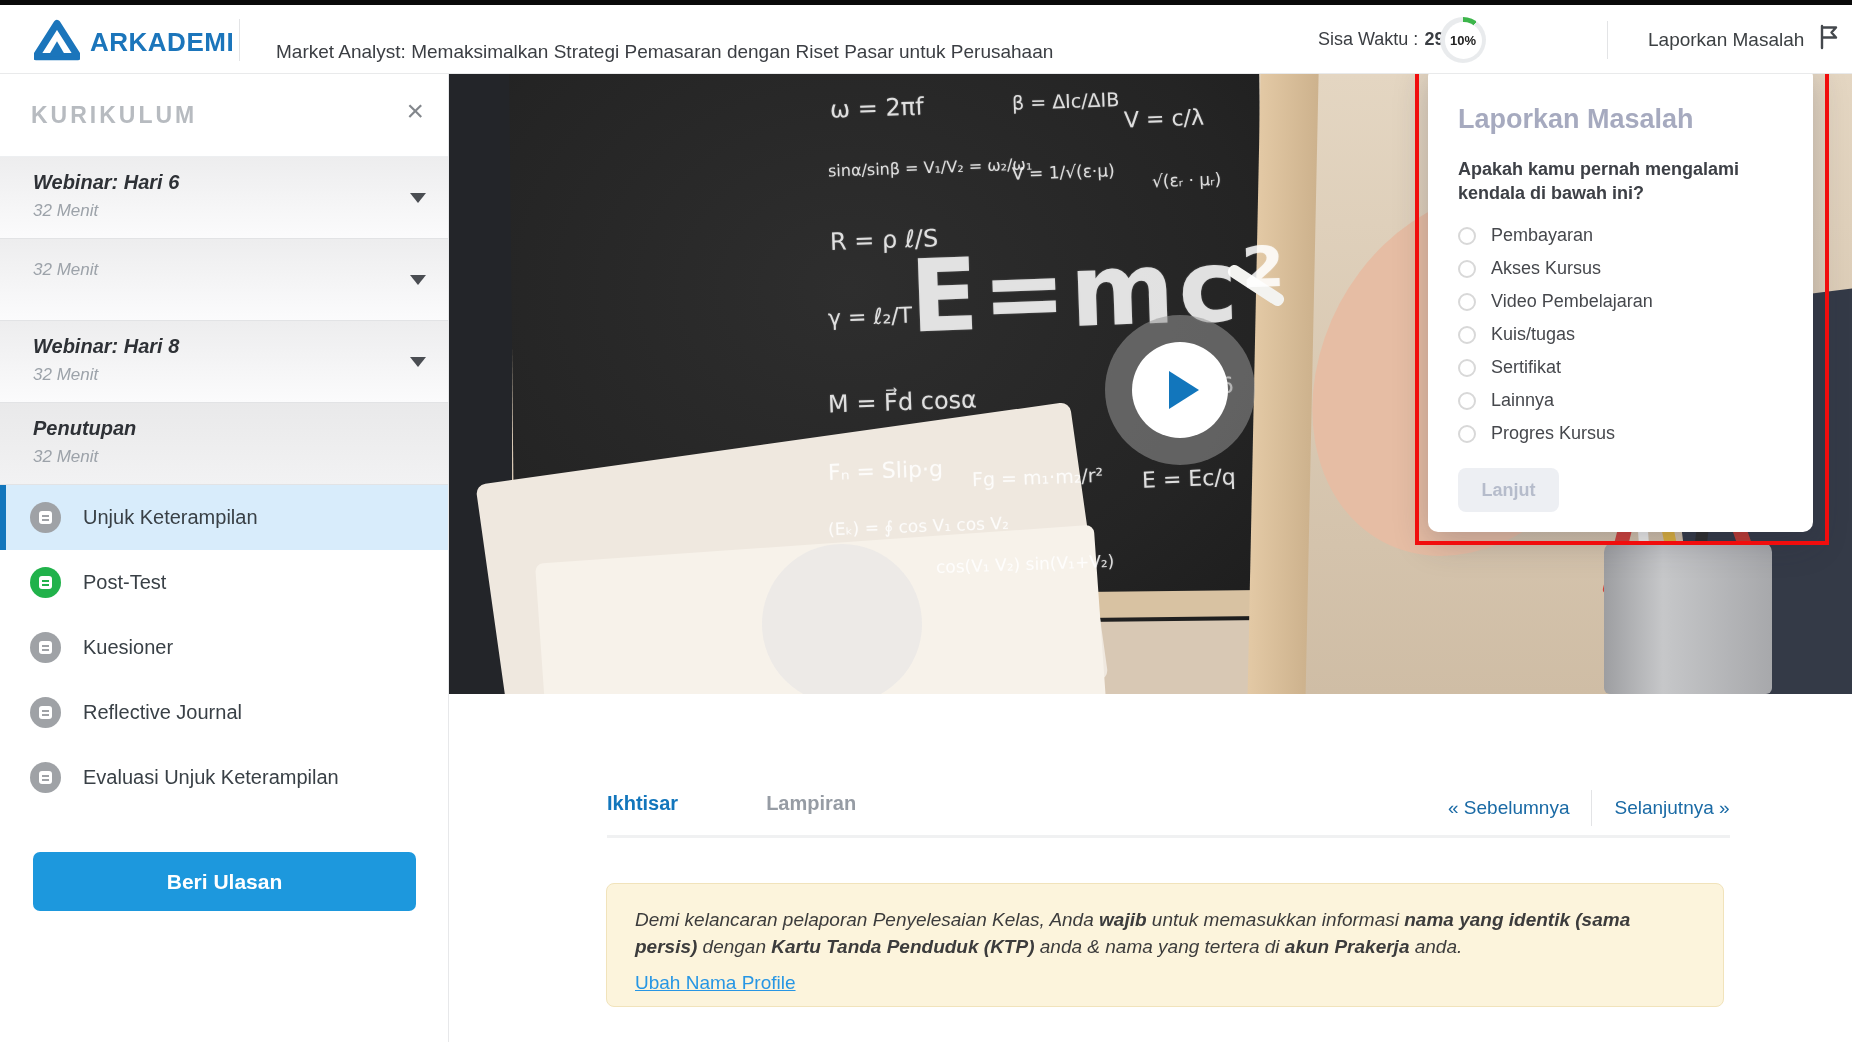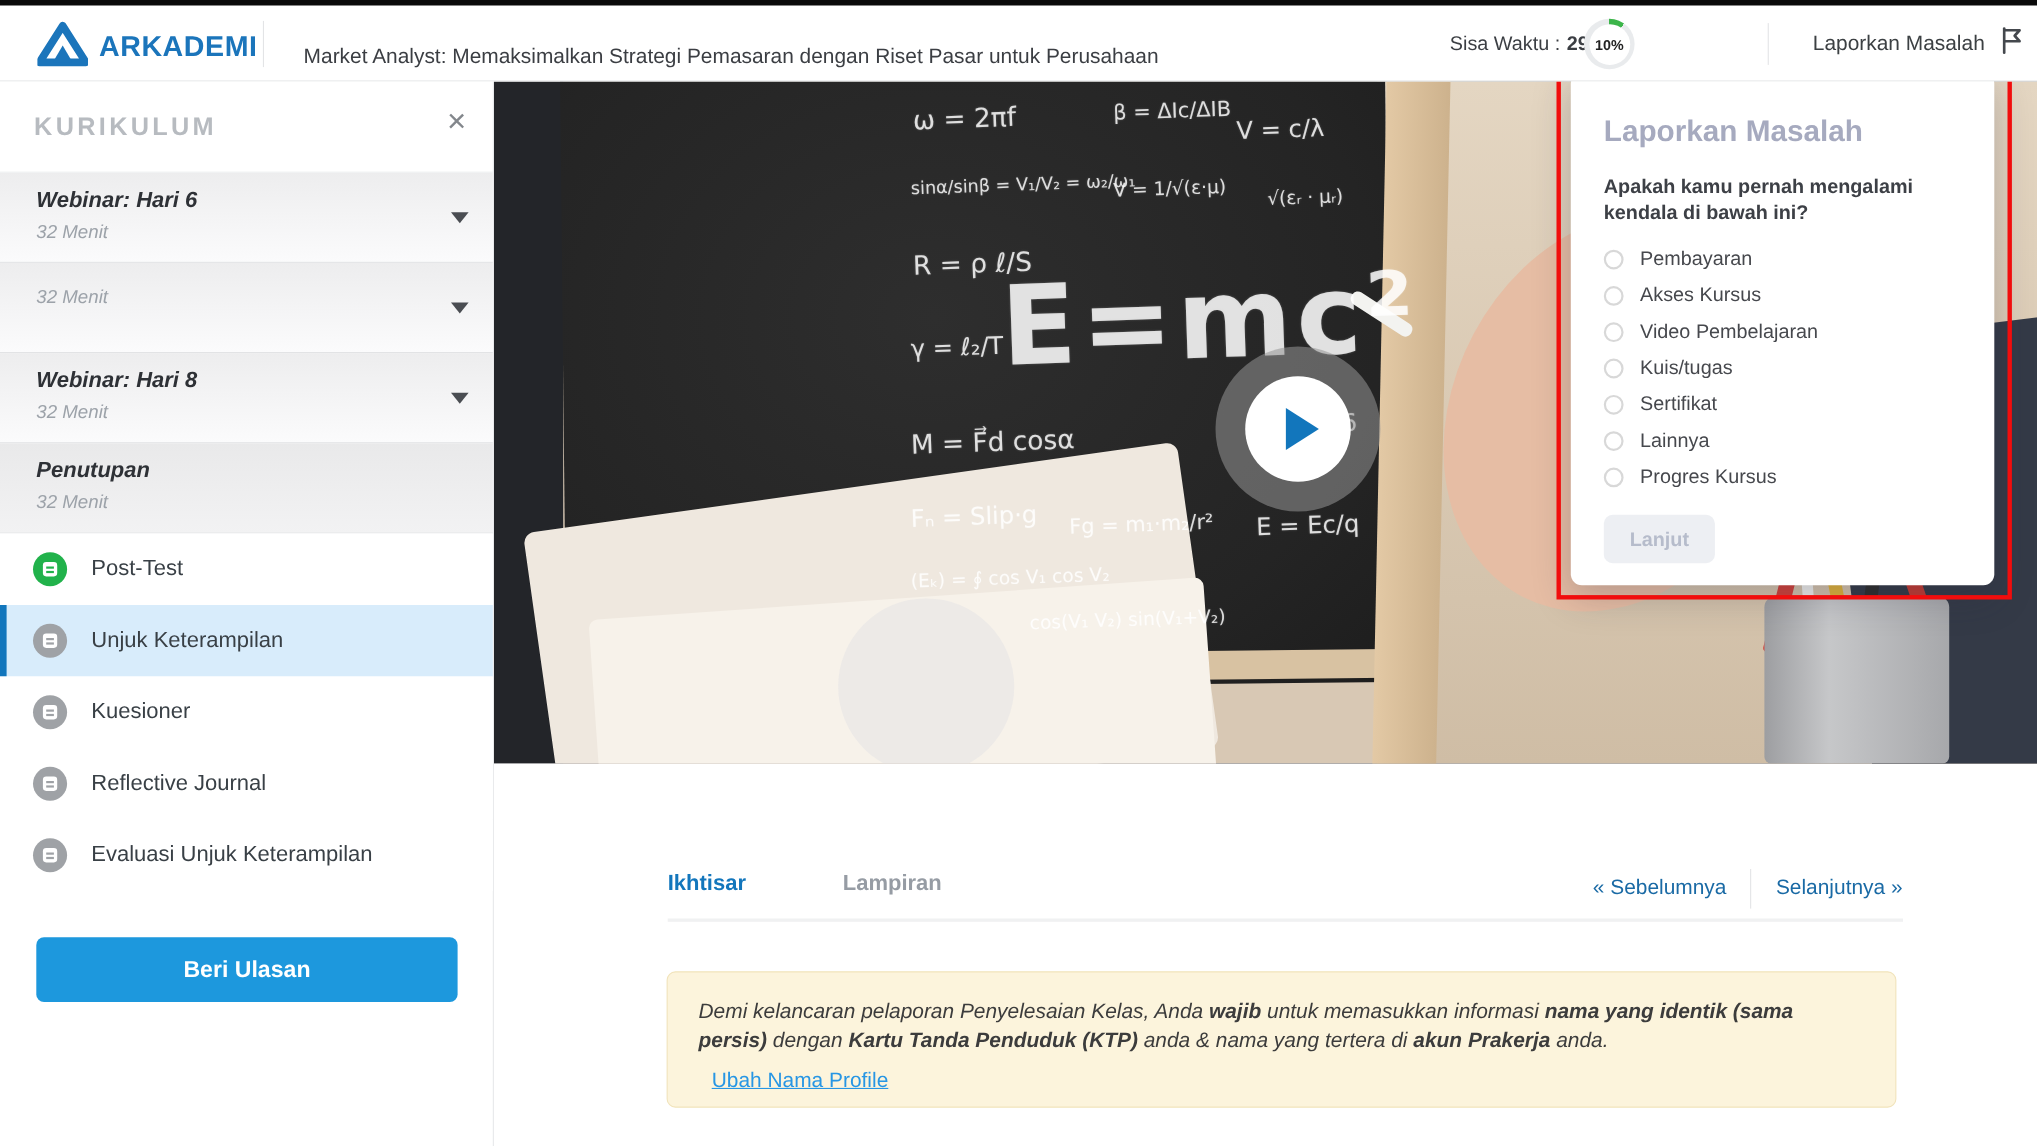--- a/index.html
+++ b/index.html
@@ -118,21 +118,21 @@
   .tab-line { position:absolute; left:607px; top:835px; width:1123px; height:3px; background:#f0f1f2; }
   .pager { position:absolute; left:1448px; top:790px; display:flex; align-items:center; z-index:5; }
   .pager .pg { font-size:19px; font-weight:400; color:#1a6aa5; cursor:pointer; white-space:nowrap; }
   .pg-div { width:1px; height:36px; background:#e3e4e6; margin:0 22px; }
 
   .notice { position:absolute; left:606px; top:883px; width:1118px; height:124px; background:#fcf4dc;
             border:1px solid #f1e3bb; border-radius:8px; padding:22px 28px; z-index:5; }
   .notice-body { font-size:19px; font-style:italic; color:#3c3c3c; line-height:27px; }
   .notice-body b { font-weight:700; }
   .notice-link { display:inline-block; margin-top:12px; font-size:19px; font-style:normal;
-                 color:#2796e4; text-decoration:underline; cursor:pointer;margin-left:12px; }
+                 color:#2796e4; text-decoration:underline; cursor:pointer; }
 
   
   .popup { position:absolute; left:1428px; top:66px; width:385px; height:466px; background:#fff;
            border-radius:10px; box-shadow:0 10px 34px rgba(40,40,60,.25); z-index:30; padding:34px 30px; }
   .popup-title { font-size:27px; font-weight:700; color:#a6aabf; margin-top:4px; }
   .popup-q { margin-top:22px; font-size:18px; font-weight:700; color:#3d4046; line-height:24px; width:290px; }
   .opt { display:flex; align-items:center; gap:15px; height:33px; cursor:pointer; }
   .opts { margin-top:14px; }
   .radio { width:18px; height:18px; border-radius:50%; border:2px solid #d8d8d8; background:#fff; flex:0 0 18px; }
   .opt-label { font-size:18px; color:#46484d; }
@@ -198,31 +198,31 @@
           <div class="s-title">Webinar: Hari 8</div>
           <div class="s-dur">32 Menit</div>
           <div class="chev"></div>
         </div>
         <div class="section expanded">
           <div class="s-title">Penutupan</div>
           <div class="s-dur">32 Menit</div>
         </div>
       </div>
     <div id="lessons">
+        <div class="lesson active">
+          <div class="licon todo">
+            <div class="licon-inner"></div>
+          </div>
+          <div class="l-label">Unjuk Keterampilan</div>
+        </div>
         <div class="lesson">
           <div class="licon done">
             <div class="licon-inner"></div>
           </div>
           <div class="l-label">Post-Test</div>
-        </div>
-        <div class="lesson active">
-          <div class="licon todo">
-            <div class="licon-inner"></div>
-          </div>
-          <div class="l-label">Unjuk Keterampilan</div>
         </div>
         <div class="lesson">
           <div class="licon todo">
             <div class="licon-inner"></div>
           </div>
           <div class="l-label">Kuesioner</div>
         </div>
         <div class="lesson">
           <div class="licon todo">
             <div class="licon-inner"></div>

